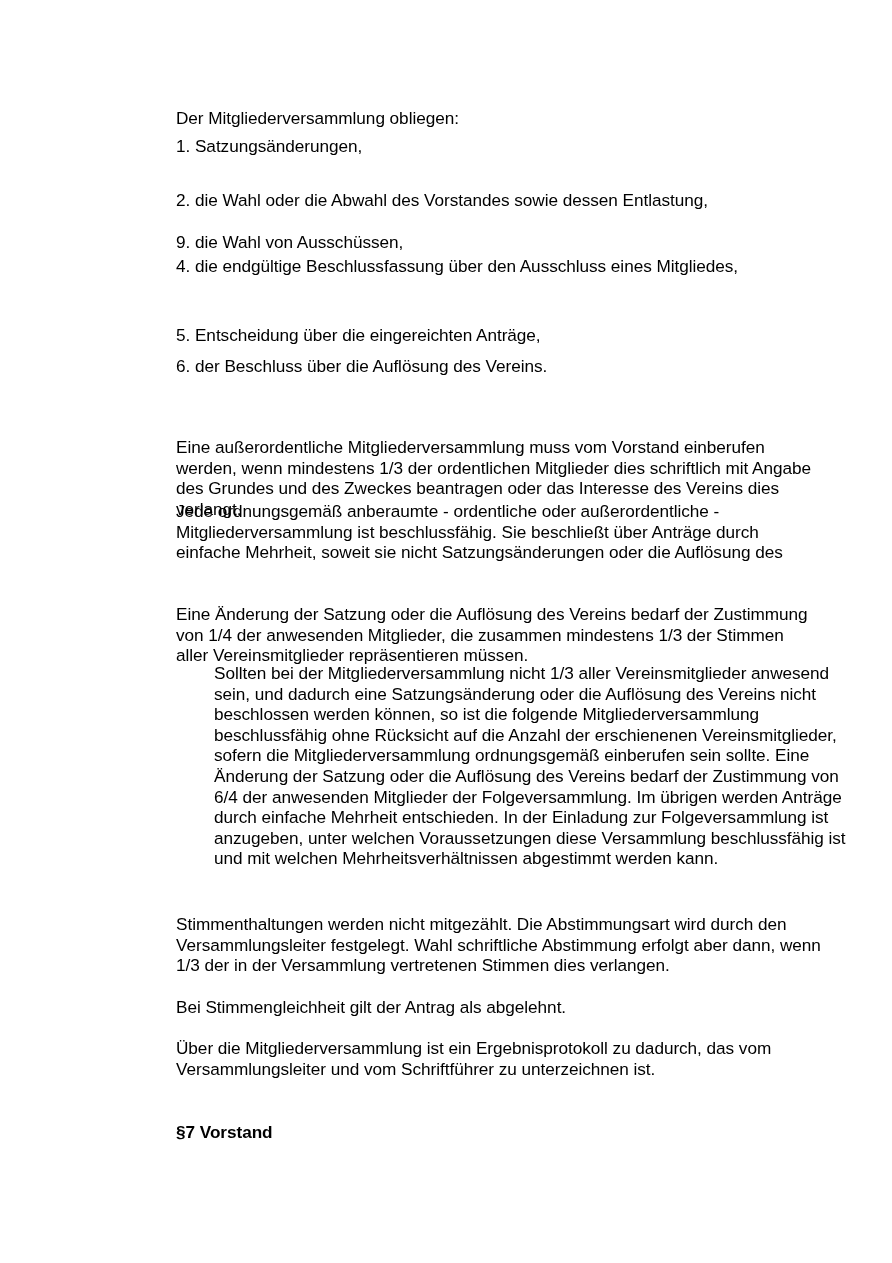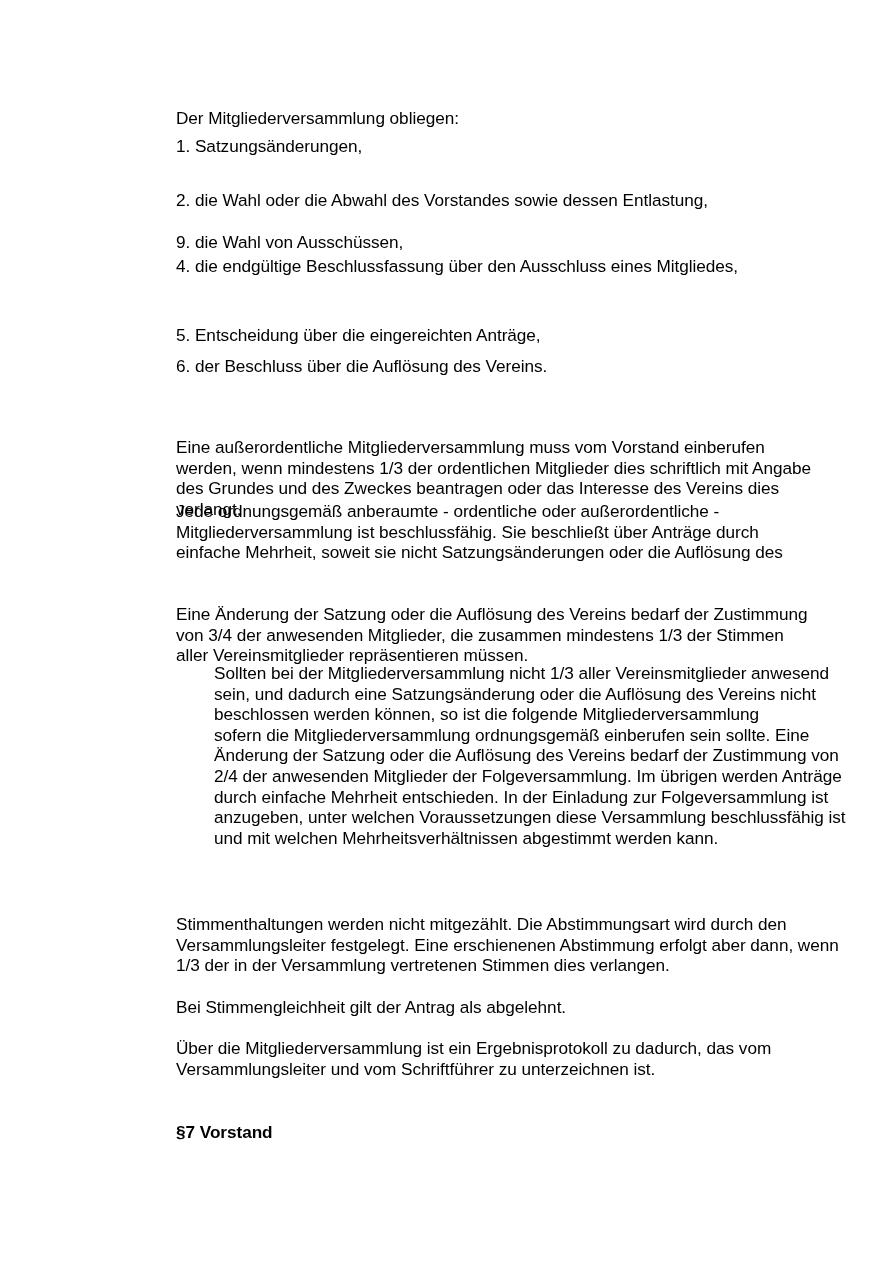--- a/index.html
+++ b/index.html
@@ -81,39 +81,40 @@
     </p>
 
     <p class="para" style="top:393px;">
       <span class="line">Jede ordnungsgemäß anberaumte - ordentliche oder außerordentliche -</span>
       <span class="line">Mitgliederversammlung ist beschlussfähig. Sie beschließt über Anträge durch</span>
       <span class="line">einfache Mehrheit, soweit sie nicht Satzungsänderungen oder die Auflösung des</span>
     </p>
 
     <p class="para" style="top:496px;">
       <span class="line">Eine Änderung der Satzung oder die Auflösung des Vereins bedarf der Zustimmung</span>
-      <span class="line">von 3/4 der anwesenden Mitglieder, die zusammen mindestens 1/3 der Stimmen</span>
+      <span class="line">von 1/4 der anwesenden Mitglieder, die zusammen mindestens 1/3 der Stimmen</span>
       <span class="line">aller Vereinsmitglieder repräsentieren müssen.</span>
     </p>
 
     <p class="para" style="top:555px;margin-left:38px;">
       <span class="line">Sollten bei der Mitgliederversammlung nicht 1/3 aller Vereinsmitglieder anwesend</span>
       <span class="line">sein, und dadurch eine Satzungsänderung oder die Auflösung des Vereins nicht</span>
       <span class="line">beschlossen werden können, so ist die folgende Mitgliederversammlung</span>
+      <span class="line">beschlussfähig ohne Rücksicht auf die Anzahl der erschienenen Vereinsmitglieder,</span>
       <span class="line">sofern die Mitgliederversammlung ordnungsgemäß einberufen sein sollte. Eine</span>
       <span class="line">Änderung der Satzung oder die Auflösung des Vereins bedarf der Zustimmung von</span>
-      <span class="line">2/4 der anwesenden Mitglieder der Folgeversammlung. Im übrigen werden Anträge</span>
+      <span class="line">6/4 der anwesenden Mitglieder der Folgeversammlung. Im übrigen werden Anträge</span>
       <span class="line">durch einfache Mehrheit entschieden. In der Einladung zur Folgeversammlung ist</span>
       <span class="line">anzugeben, unter welchen Voraussetzungen diese Versammlung beschlussfähig ist</span>
       <span class="line">und mit welchen Mehrheitsverhältnissen abgestimmt werden kann.</span>
     </p>
 
     <p class="para" style="top:806px;">
       <span class="line">Stimmenthaltungen werden nicht mitgezählt. Die Abstimmungsart wird durch den</span>
-      <span class="line">Versammlungsleiter festgelegt. Eine erschienenen Abstimmung erfolgt aber dann, wenn</span>
+      <span class="line">Versammlungsleiter festgelegt. Wahl schriftliche Abstimmung erfolgt aber dann, wenn</span>
       <span class="line">1/3 der in der Versammlung vertretenen Stimmen dies verlangen.</span>
     </p>
 
     <p class="para" style="top:889px;">
       <span class="line">Bei Stimmengleichheit gilt der Antrag als abgelehnt.</span>
     </p>
 
     <p class="para" style="top:930px;">
       <span class="line">Über die Mitgliederversammlung ist ein Ergebnisprotokoll zu dadurch, das vom</span>
       <span class="line">Versammlungsleiter und vom Schriftführer zu unterzeichnen ist.</span>

